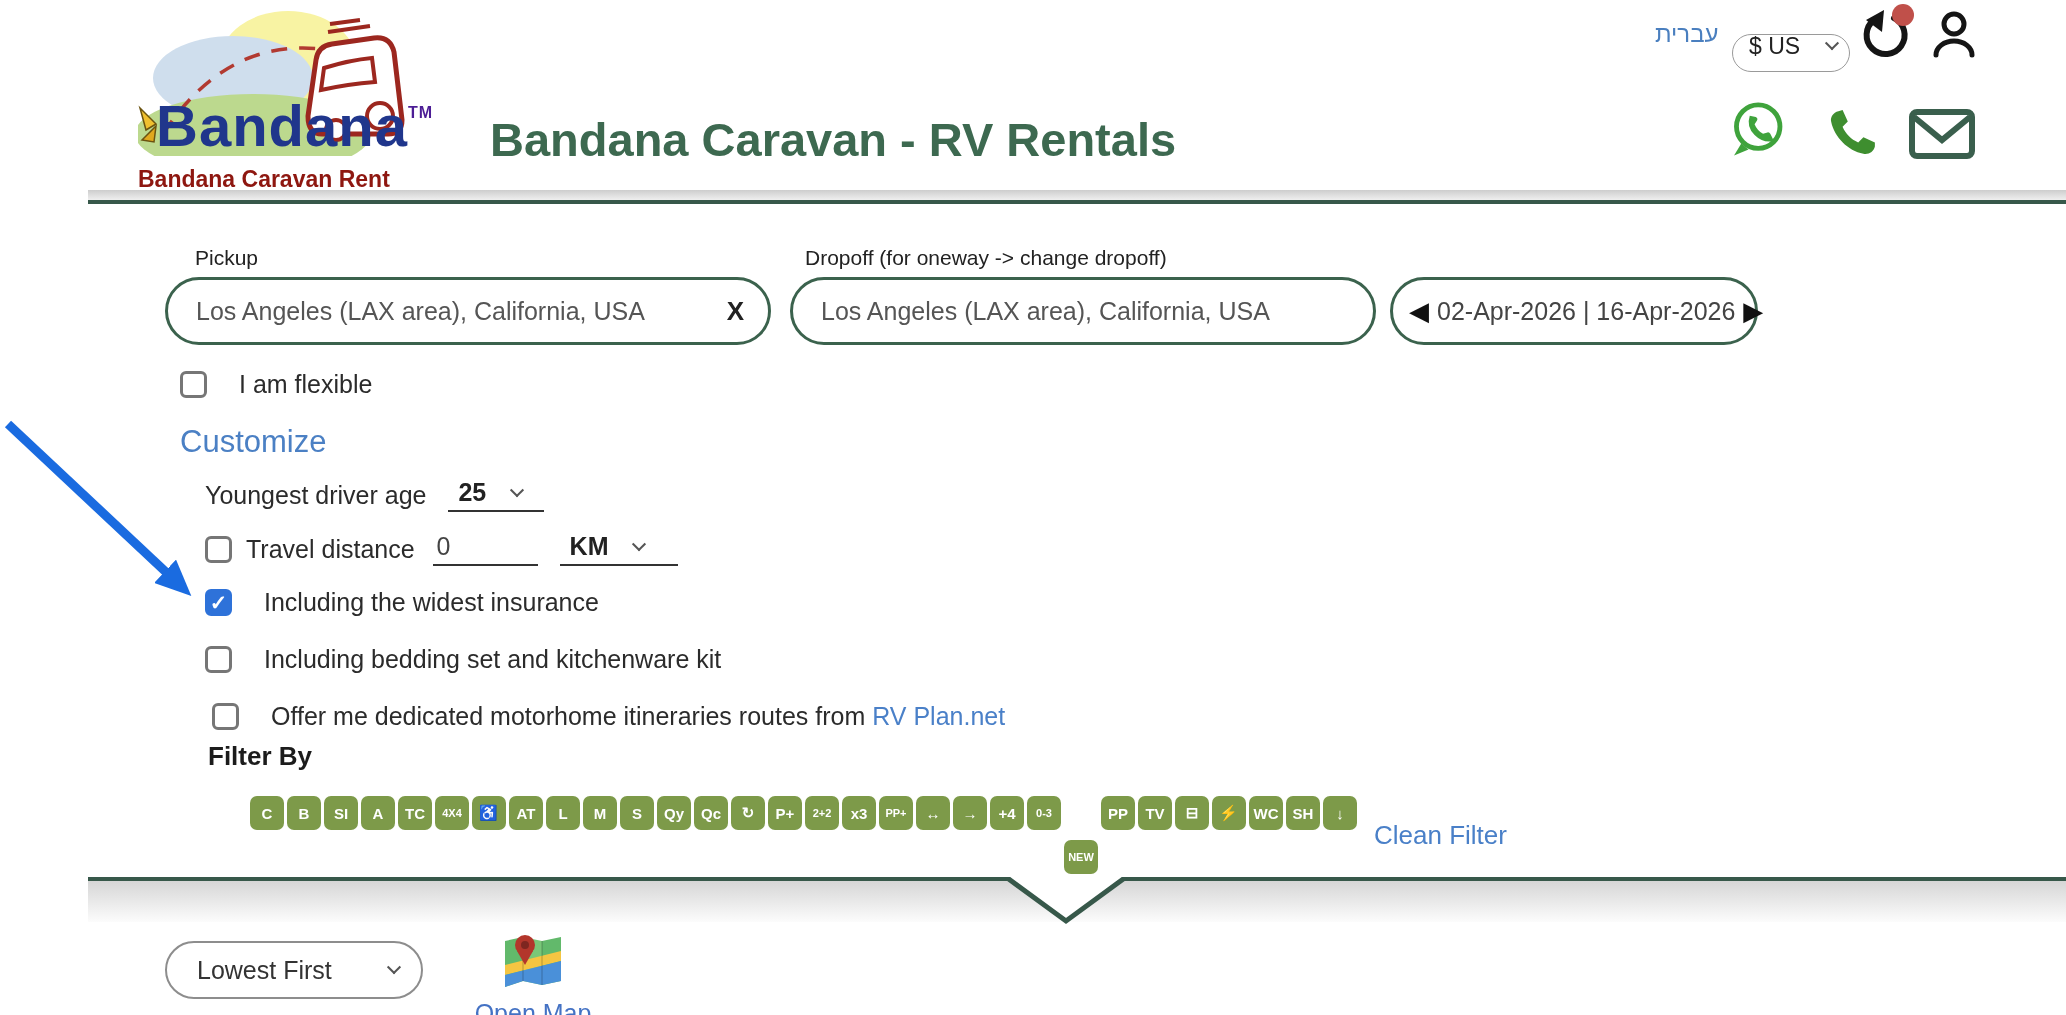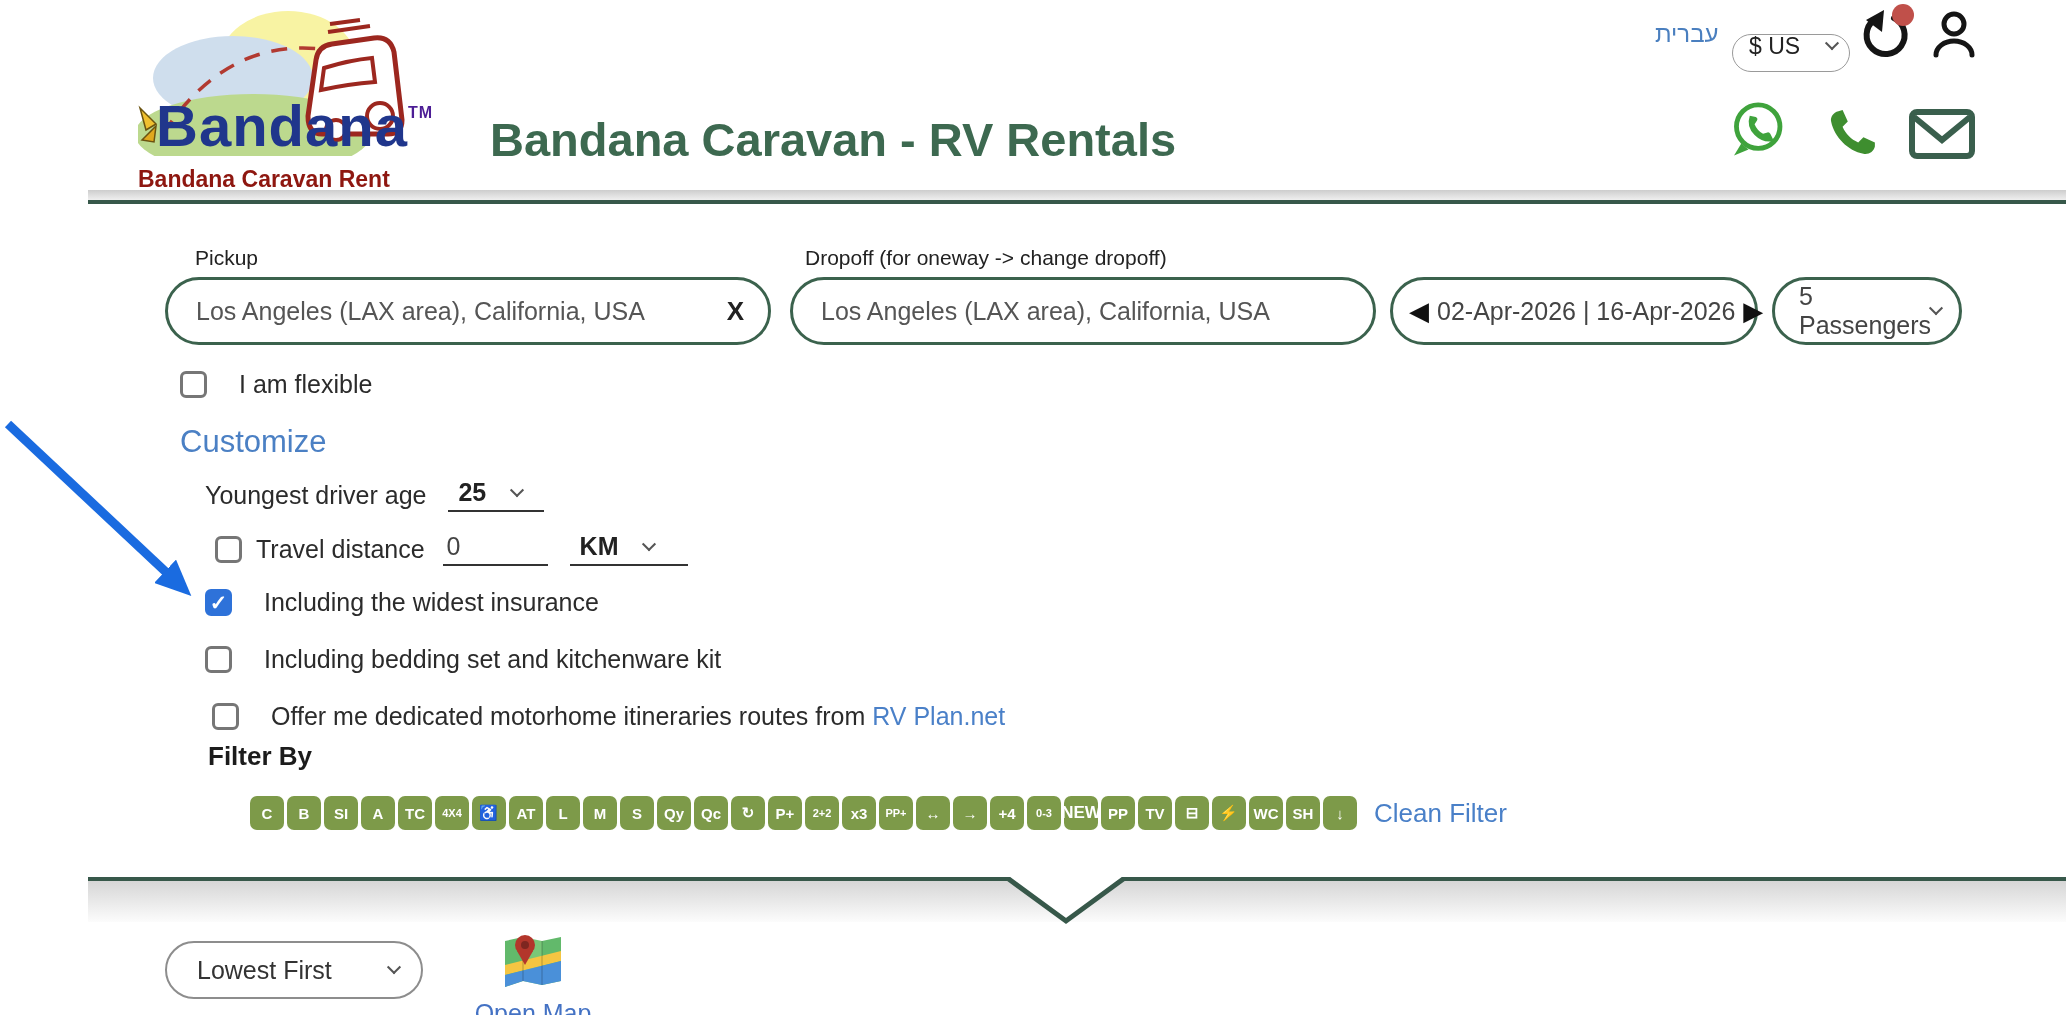--- a/index.html
+++ b/index.html
@@ -173,41 +173,37 @@
   <div class="pill" style="left:790px; top:277px; width:586px; padding-left:28px; padding-right:24px;">
     <input value="Los Angeles (LAX area), California, USA" style="">
   </div>
 
   <div class="pill date-pill" style="left:1390px; top:277px; width:368px;">
     <span class="date-arrow">◀</span>
     <span class="date-text">02-Apr-2026 | 16-Apr-2026</span>
     <span class="date-arrow">▶</span>
   </div>
 
-  <div class="pill pass-pill" style="left:1772px; top:277px; width:190px;">
-    <span class="pass-text">5 Passengers</span>
-    <span class="chev"></span>
-  </div>
 
   <div class="cb-row" style="left:180px; top:370px;">
     <span class="cb"></span>
     <span>I am flexible</span>
   </div>
 
   <div class="customize">Customize</div>
 
   <div class="inline-row" style="left:205px; top:478px;">
     <span>Youngest driver age</span>
     <span class="u-select" style="margin-left:22px; min-width:96px;">
       <span>25</span>
         <span class="chev"></span>
     </span>
   </div>
 
-  <div class="inline-row" style="left:215px; top:532px;">
+  <div class="inline-row" style="left:205px; top:532px;">
     <span class="cb"></span>
     <span style="margin-left:14px;">Travel distance</span>
     <input class="u-input" style="margin-left: 18px;" value="0">
     <span class="u-select" style="margin-left:22px; min-width:118px;">
       <span>KM</span>
         <span class="chev"></span>
     </span>
   </div>
 
   <div class="cb-row" style="left:205px; top:588px;">
@@ -246,21 +242,21 @@
         <span class="ftile">Qc</span>
         <span class="ftile">↻</span>
         <span class="ftile">P+</span>
         <span class="ftile" style="font-size: 11px;">2+2</span>
         <span class="ftile">x3</span>
         <span class="ftile" style="font-size: 11px;">PP+</span>
         <span class="ftile">↔</span>
         <span class="ftile">→</span>
         <span class="ftile">+4</span>
         <span class="ftile" style="font-size: 11px;">0-3</span>
-        <span class="ftile" style="font-size: 17px;">NEW</span>
+        <span class="ftile" style="font-size: 11px; margin-top: 44px;">NEW</span>
         <span class="ftile">PP</span>
         <span class="ftile">TV</span>
         <span class="ftile">⊟</span>
         <span class="ftile">⚡</span>
         <span class="ftile">WC</span>
         <span class="ftile">SH</span>
         <span class="ftile">↓</span>
       </span>
     <span class="clean-link">Clean Filter</span>
   </div>

